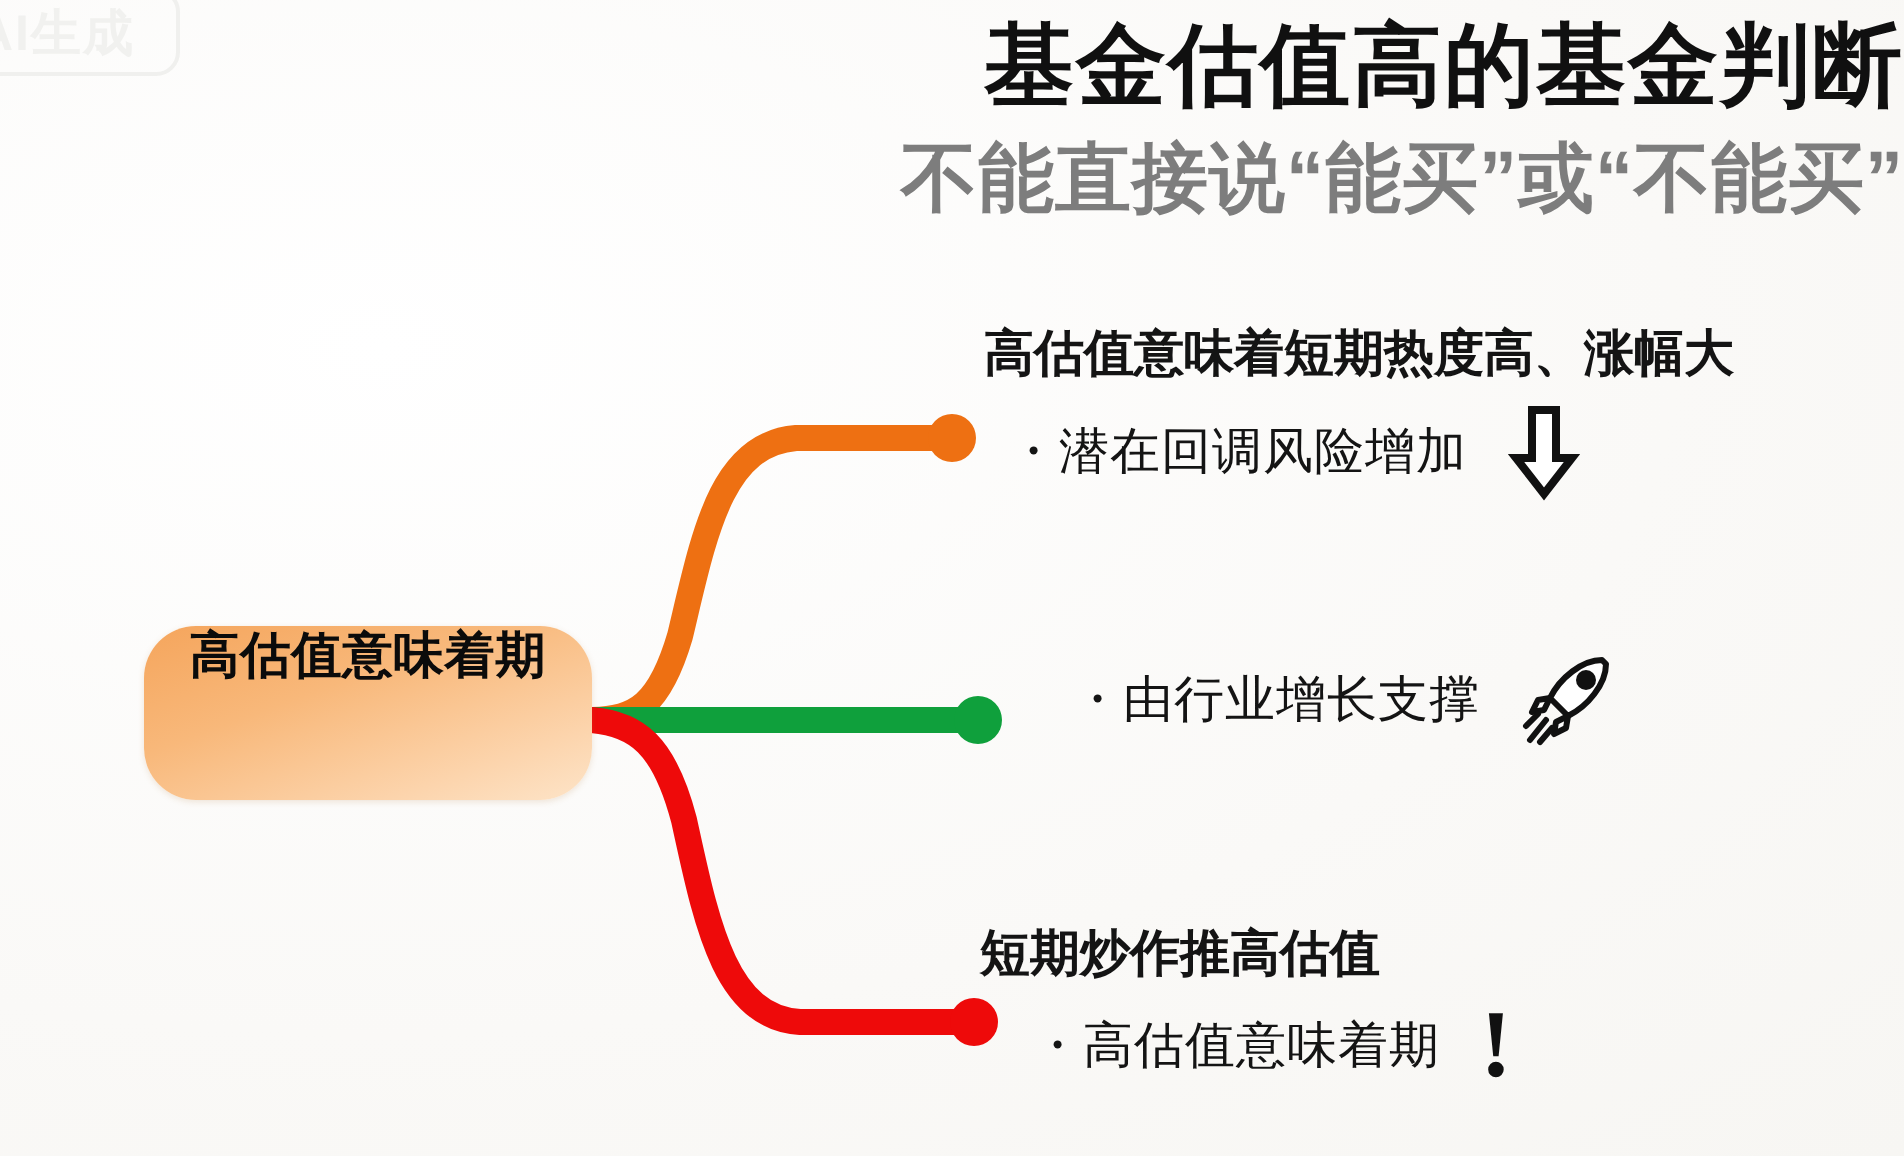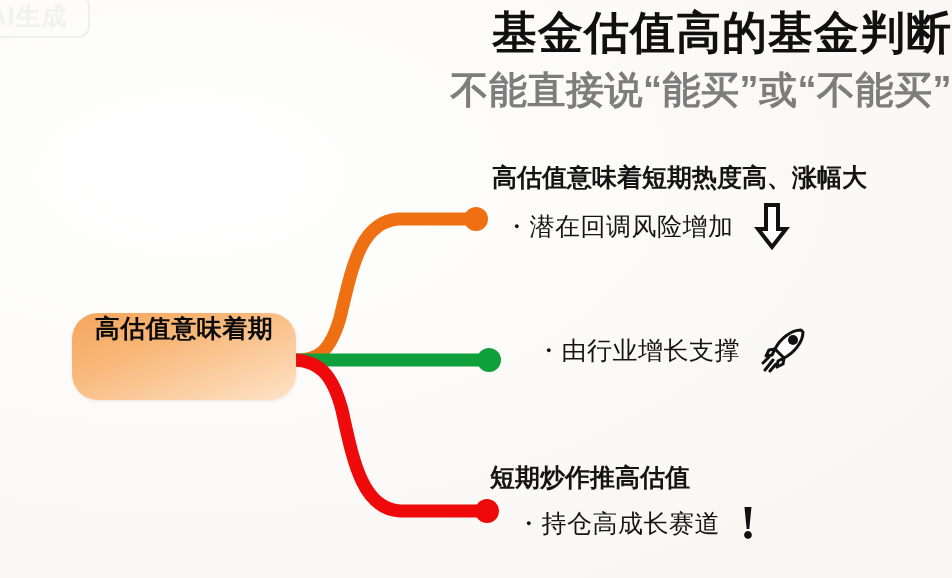--- a/index.html
+++ b/index.html
@@ -208,18 +208,18 @@
           </g>
           <circle cx="33" cy="15" r="5" fill="#111111"></circle>
         </svg>
       </span>
     </div>
   </div>
 
   <div class="topic" id="topic-3">
     <div class="topic-title">短期炒作推高估值</div>
     <div class="topic-detail">
-      <span class="topic-bullet">・持仓高成长赛道</span>
+      <span class="topic-bullet">・高估值意味着期</span>
       <span class="topic-icon icon-exclaim">!</span>
     </div>
   </div>
 
 </div>
 
 </body></html>

